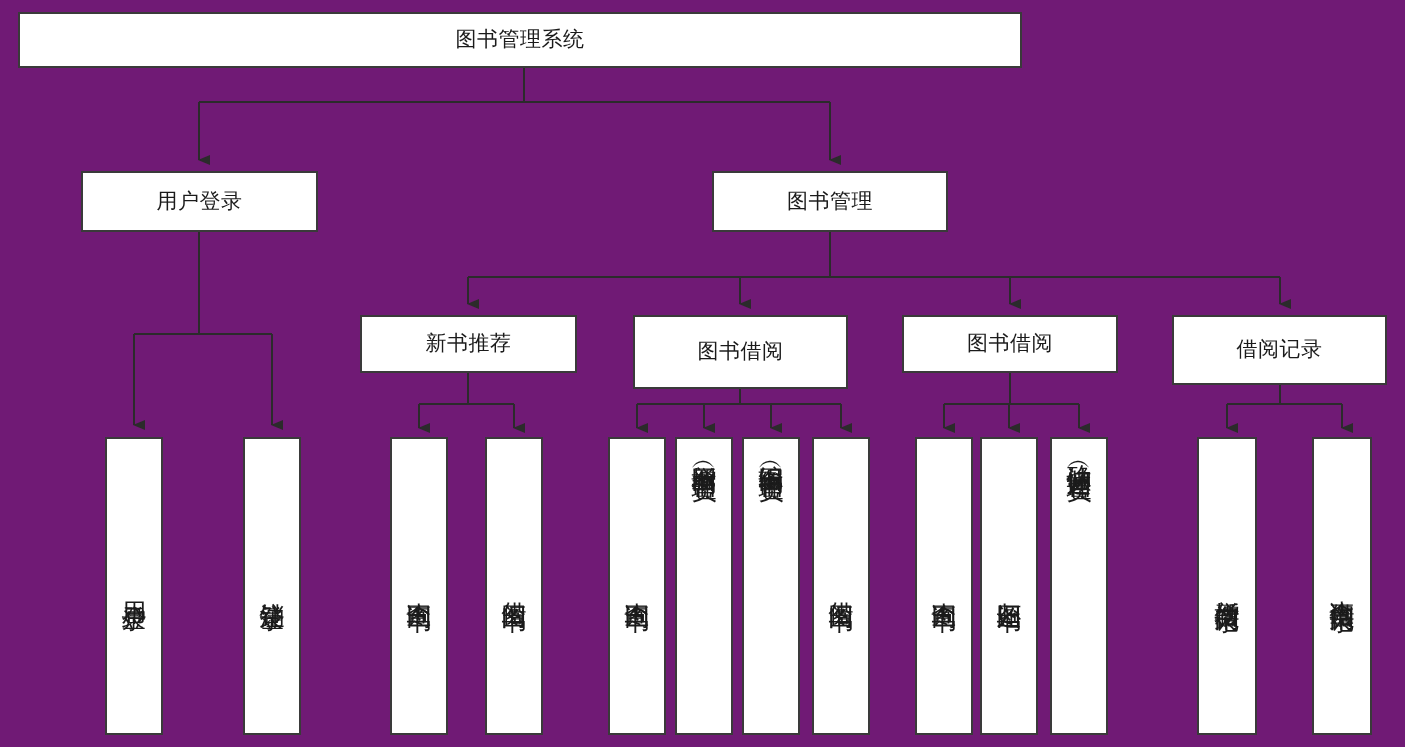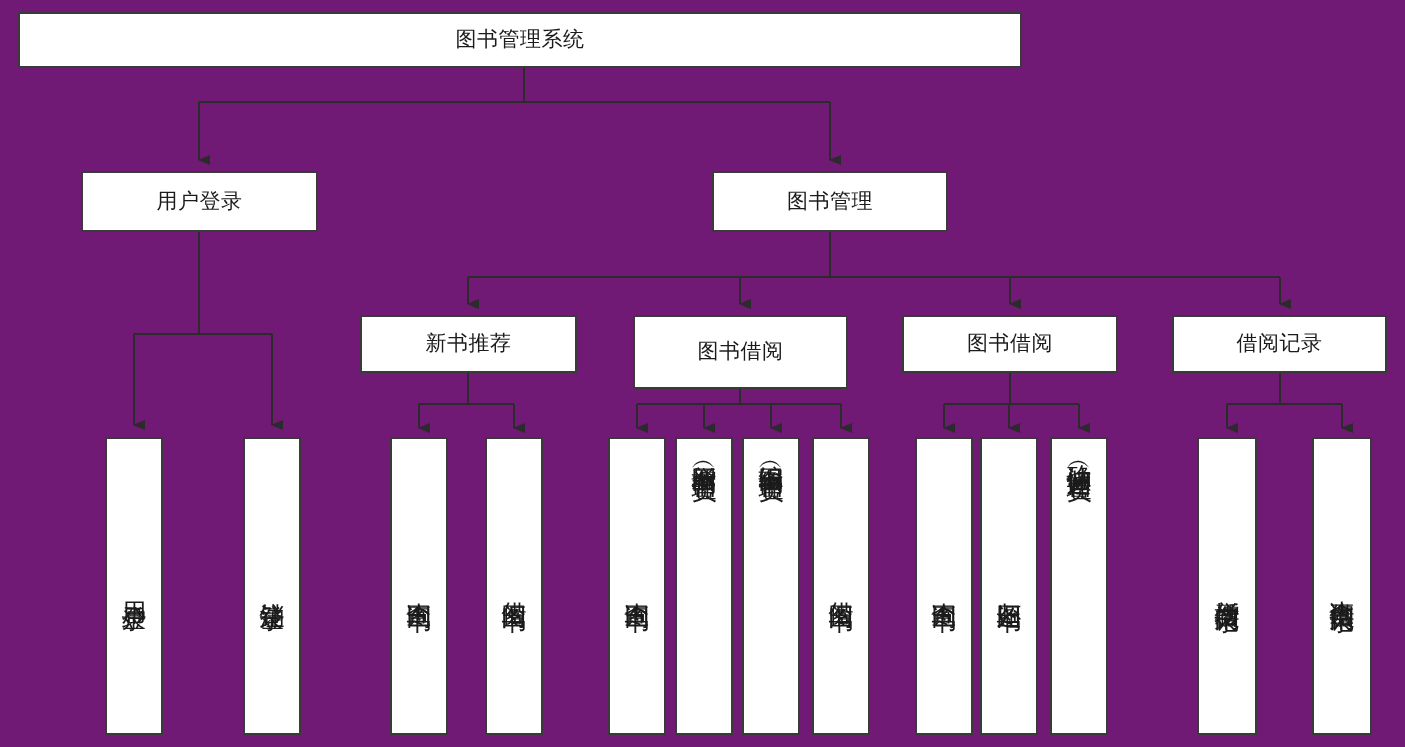--- a/index.html
+++ b/index.html
@@ -145,21 +145,21 @@
 
   <div class="node horizontal" style="left:712px; top:171px; width:236px; height:61px;">
     <span class="node-label">图书管理</span>
   </div>
   <div class="node horizontal" style="left:633px; top:315px; width:215px; height:74px;">
     <span class="node-label">图书借阅</span>
   </div>
   <div class="node horizontal" style="left:902px; top:315px; width:216px; height:58px;">
     <span class="node-label">图书借阅</span>
   </div>
-  <div class="node horizontal" style="left:1172px; top:315px; width:215px; height:58px;">
+  <div class="node horizontal" style="left:1172px; top:315px; width:215px; height:70px;">
     <span class="node-label">借阅记录</span>
   </div>
 
   <div class="node vertical centered" style="left:105px; top:437px; width:58px; height:298px;">
     <span class="node-label">用户登录</span>
   </div>
   <div class="node vertical centered" style="left:243px; top:437px; width:58px; height:298px;">
     <span class="node-label">注销登录</span>
   </div>
 

